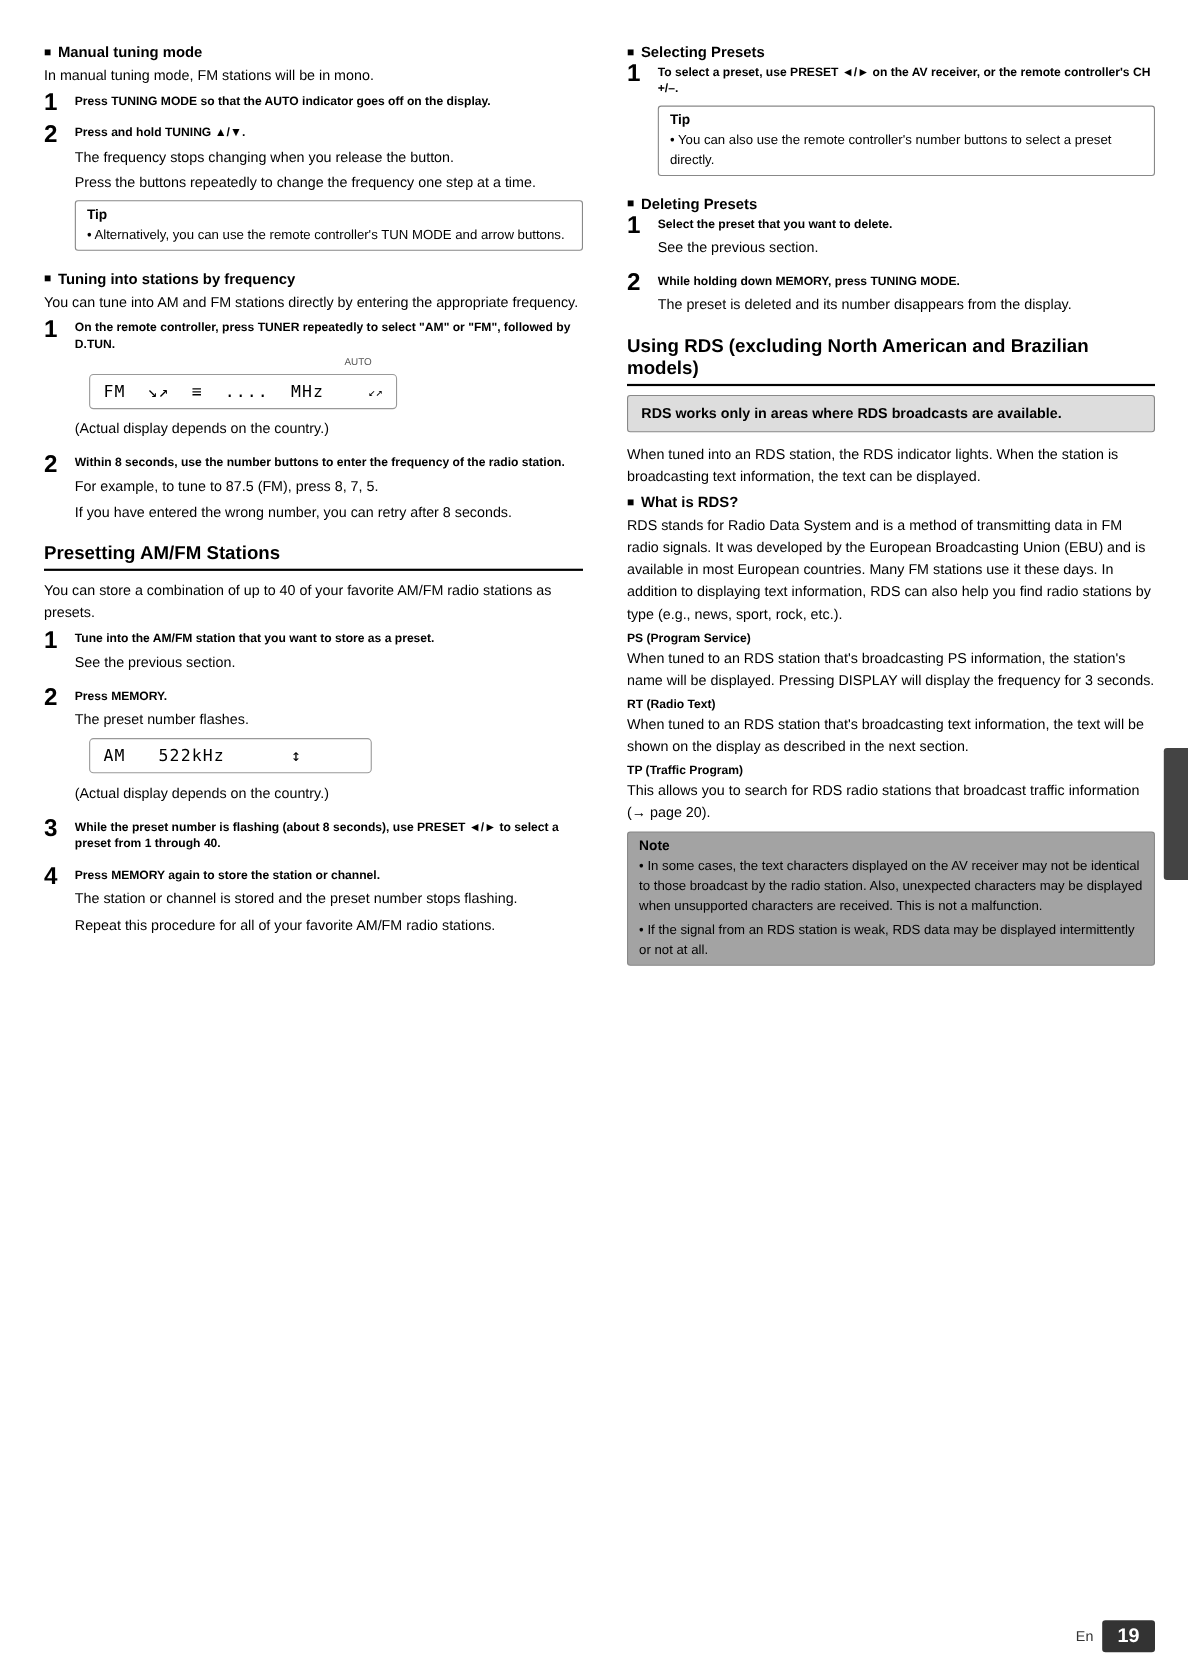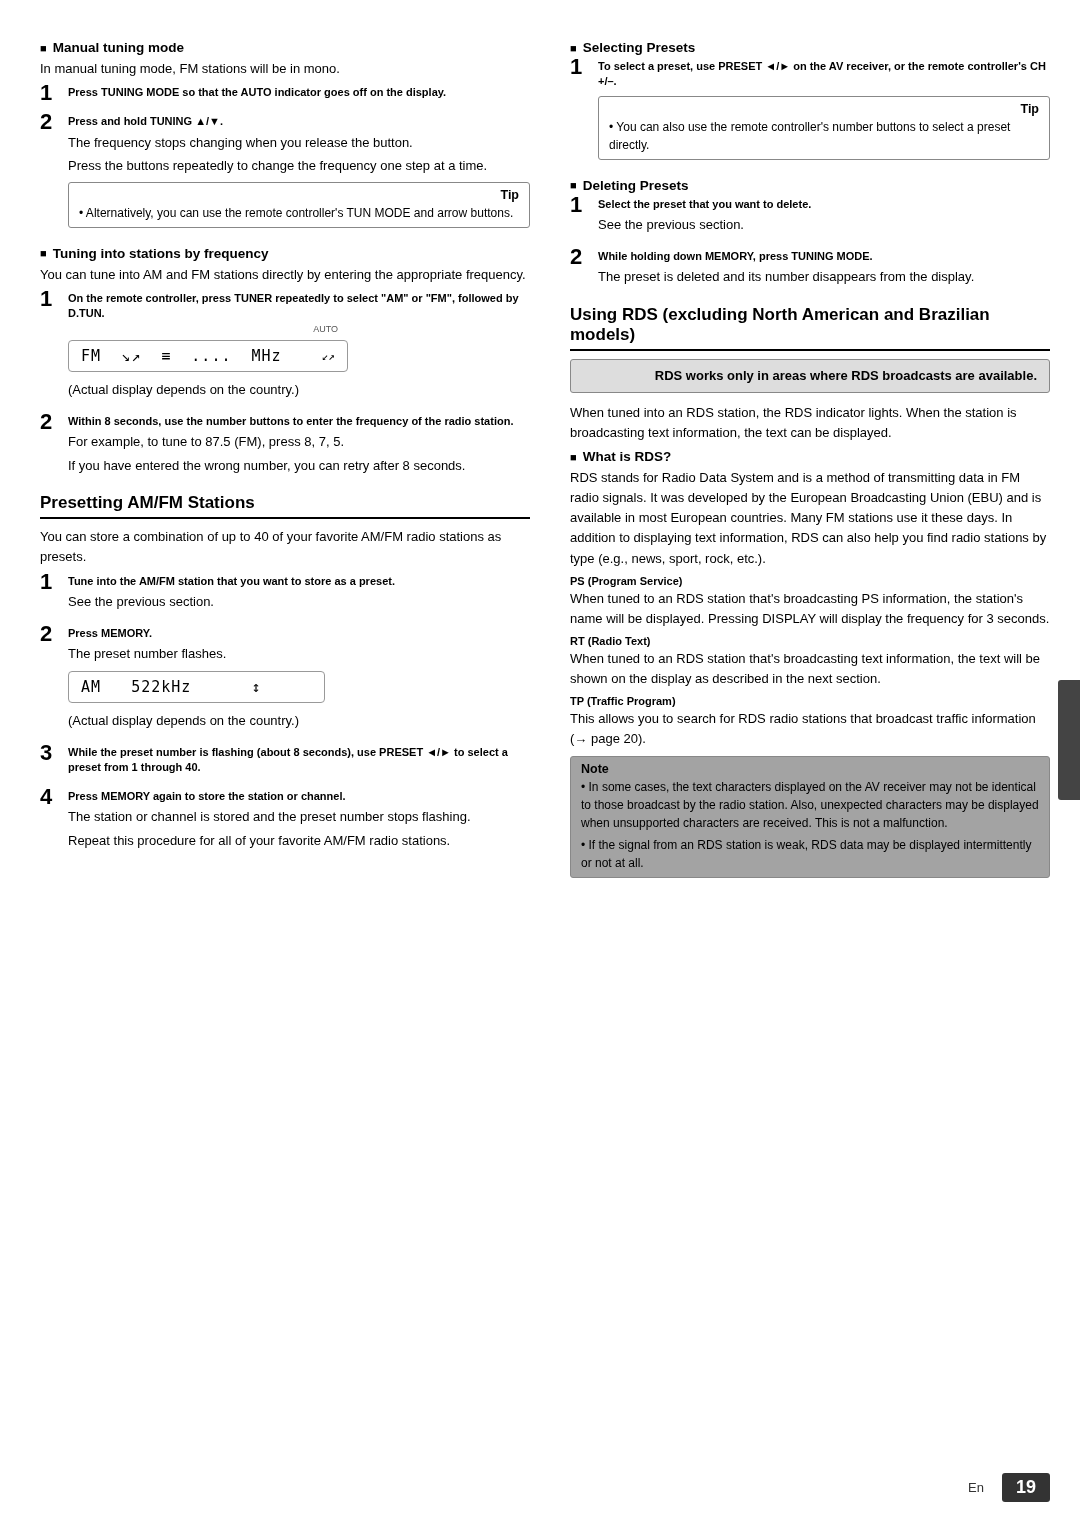--- a/index.html
+++ b/index.html
@@ -69,21 +69,20 @@
     .tip-box {
       border: 1.5px solid #888;
       border-radius: 3px;
       padding: 5px 10px;
       margin: 6px 0 8px 0;
     }
     .tip-box .tip-label {
       font-weight: bold;
       font-size: 12.5px;
       margin-bottom: 2px;
-      text-align: right;
     }
     .tip-box .tip-content {
       font-size: 12px;
       line-height: 1.5;
     }
     .note-box {
       border: 1.5px solid #888;
       border-radius: 3px;
       padding: 5px 10px;
       margin: 6px 0 8px 0;
@@ -95,21 +94,21 @@
       margin-bottom: 2px;
     }
     .note-box .note-content {
       font-size: 12px;
       line-height: 1.5;
     }
     .display-box {
       border: 1.5px solid #999;
       border-radius: 4px;
       padding: 6px 12px;
-      margin: 8px 0;
+      margin: 8px 13px;
       font-family: monospace;
       font-size: 16px;
       background: #fff;
       display: flex;
       align-items: center;
       justify-content: space-between;
       width: 280px;
     }
     .display-wrapper {
       position: relative;
@@ -141,42 +140,41 @@
     }
     .warning-box {
       border: 1.5px solid #888;
       border-radius: 3px;
       padding: 7px 12px;
       margin: 8px 0 10px 0;
       background: #ddd;
       font-size: 13px;
       font-weight: bold;
       line-height: 1.4;
-      text-align: right;
     }
     .body-text {
       font-size: 13px;
       line-height: 1.55;
       margin-bottom: 6px;
     }
     .sub-section {
       margin-bottom: 6px;
     }
     .sub-section-title {
       font-weight: bold;
       font-size: 11px;
       margin-bottom: 2px;
     }
     .page-num-area {
       position: absolute;
       bottom: 24px;
       right: 30px;
       display: flex;
       align-items: center;
-      gap: 18px;
+      gap: 8px;
     }
     .page-num-box {
       background: #333;
       color: #fff;
       font-size: 18px;
       font-weight: bold;
       padding: 4px 14px;
       border-radius: 3px;
     }
     .en-label {

